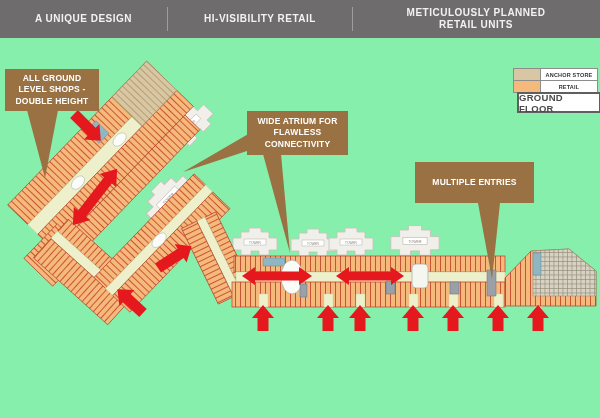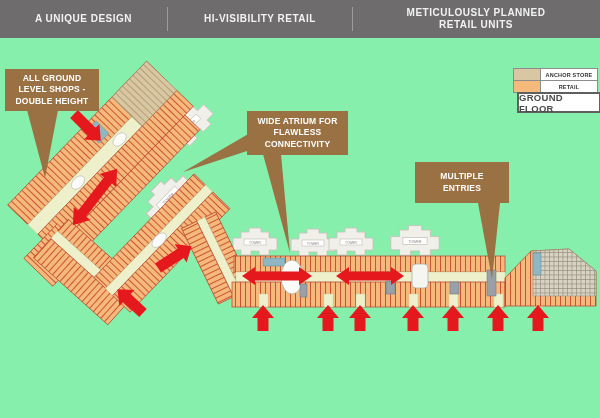--- a/index.html
+++ b/index.html
@@ -14,21 +14,21 @@
   .hs3 span{display:inline-block;max-width:180px;}
   .hdiv{width:1px;height:24px;background:#9e9c9d;}
   
   #plan{position:absolute;left:0;top:0;z-index:1;}
   
   .callout{position:absolute;background:#9a7143;color:#fff;font-weight:bold;
            font-size:8.5px;line-height:1.3;letter-spacing:.2px;text-align:center;
            display:flex;align-items:center;justify-content:center;z-index:4;}
   #co1{left:5px;top:69px;width:94px;height:42px;padding:2px 7px;box-sizing:border-box;}
   #co2{left:247px;top:111px;width:101px;height:44px;padding:18px 6px;box-sizing:border-box;}
-  #co3{left:415px;top:162px;width:94px;height:41px;padding:0 17px;box-sizing:border-box;}
+  #co3{left:415px;top:162px;width:119px;height:41px;padding:0 17px;box-sizing:border-box;}
   
   #legend{position:absolute;left:513px;top:68px;width:85px;z-index:4;}
   .lgrow{display:flex;height:11px;border:0.8px solid #8d8d8d;border-bottom:none;background:#fff;}
   .lgrow:last-of-type{border-bottom:0.8px solid #8d8d8d;}
   .lgswatch{width:26px;border-right:0.8px solid #8d8d8d;}
   .lglabel{flex:1;font-size:5.5px;font-weight:bold;color:#333;display:flex;
            align-items:center;justify-content:center;letter-spacing:.2px;}
   #gfbox{position:absolute;left:508px;top:92px;width:84px;height:21px;background:#fff;
          border:2px solid #5f5f5f;display:flex;align-items:center;justify-content:center;
          font-size:9.5px;font-weight:bold;color:#4a4a4a;letter-spacing:.3px;z-index:4;

